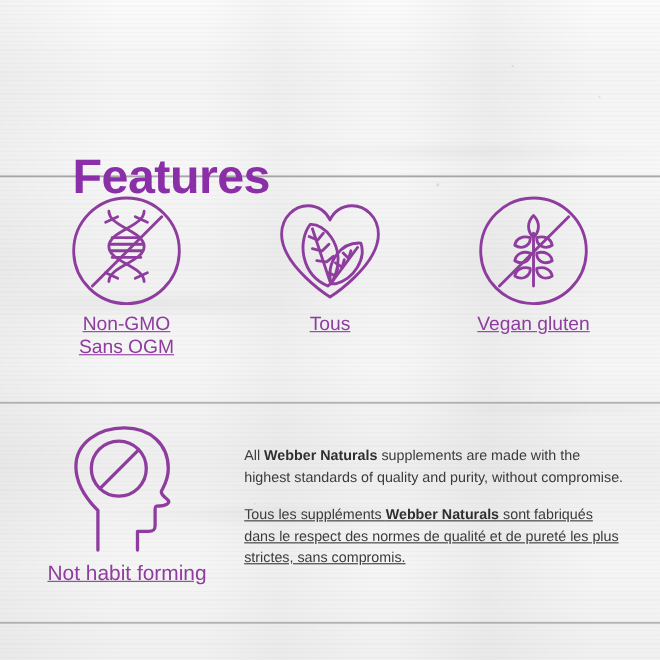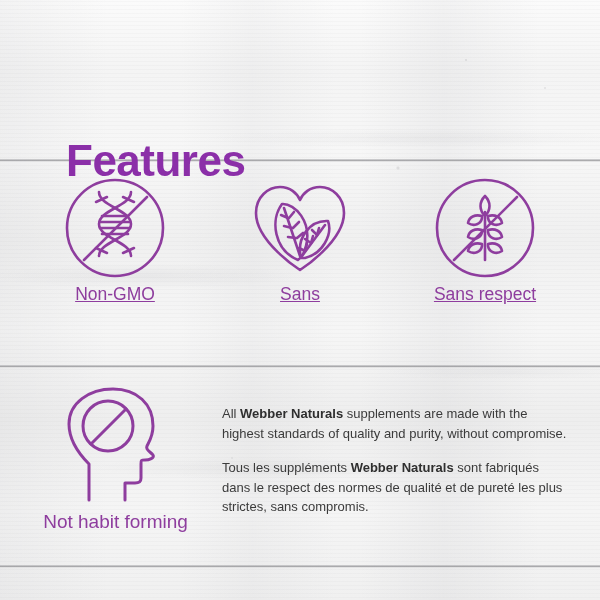--- a/index.html
+++ b/index.html
@@ -138,34 +138,35 @@
     height: 118px;
     display: flex;
     align-items: center;
     justify-content: center;
   }
   .habit-block .caption {
     color: #8e3d9e;
     font-size: 19px;
     line-height: 23px;
     margin-top: 6px;
+    text-decoration: underline;
   }
   .habit-block .caption .l2 { display: block; }
 
   .copy {
     position: absolute;
     left: 222px;
     top: 404px;
     width: 348px;
     color: #3b3b3b;
     font-size: 13px;
     line-height: 19.5px;
   }
   .copy p { margin: 0 0 15px 0; }
-  .copy p:last-child { margin-bottom: 0; }
+  .copy p:last-child { margin-bottom: 0; text-decoration: underline; }
   .copy b { font-weight: 700; color: #2f2f2f; }
 
   svg { display: block; }
 </style>
 </head>
 <body>
 
 <div id="canvas">
 
   <div class="wood-base"></div>
@@ -200,20 +201,21 @@
 
             <line x1="33" y1="26" x2="44" y2="21"></line>
             <line x1="71" y1="26" x2="60" y2="21"></line>
             <line x1="33" y1="72" x2="44" y2="77"></line>
             <line x1="71" y1="72" x2="60" y2="77"></line>
           </g>
         </svg>
       </div>
       <div class="caption">
         <span>Non-GMO</span>
+        <span class="l2">Sans OGM</span>
       </div>
     </div>
 
     <div class="feature" id="feature-vegan">
       <div class="icon-wrap">
         <svg width="104" height="104" viewBox="0 0 104 104" aria-hidden="true">
           <g fill="none" stroke="#8e3d9e" stroke-width="2.6" stroke-linecap="round" stroke-linejoin="round">
 
             <path d="M52 94 C52 94, 8 66, 8 37 C8 21, 20 11, 32 11 C42 11, 49 17, 52 24 C55 17, 62 11, 72 11 C84 11, 96 21, 96 37 C96 66, 52 94, 52 94 Z"></path>
 
@@ -231,21 +233,21 @@
             <path d="M69 59 L64 54"></path>
               <path d="M69 59 L71 52"></path>
             <path d="M63 67 L57 63"></path>
               <path d="M63 67 L65 60"></path>
             <path d="M57 75 L51 72"></path>
               <path d="M57 75 L59 68"></path>
           </g>
         </svg>
       </div>
       <div class="caption">
-        <span>Sans</span>
+        <span>Tous</span>
       </div>
     </div>
 
     <div class="feature" id="feature-gluten">
       <div class="icon-wrap">
         <svg width="104" height="104" viewBox="0 0 104 104" aria-hidden="true">
           <g fill="none" stroke="#8e3d9e" stroke-width="2.6" stroke-linecap="round" stroke-linejoin="round">
             <circle cx="52" cy="52" r="48"></circle>
             <line x1="84" y1="21" x2="21" y2="84"></line>
 
@@ -257,21 +259,21 @@
             <path d="M49 54 C42 52, 36 55, 35 61 C41 65, 48 62, 49 56 Z"></path>
             <path d="M49 68 C42 66, 36 69, 35 75 C41 79, 48 76, 49 70 Z"></path>
 
             <path d="M55 40 C62 38, 68 41, 69 47 C63 51, 56 48, 55 42 Z"></path>
             <path d="M55 54 C62 52, 68 55, 69 61 C63 65, 56 62, 55 56 Z"></path>
             <path d="M55 68 C62 66, 68 69, 69 75 C63 79, 56 76, 55 70 Z"></path>
           </g>
         </svg>
       </div>
       <div class="caption">
-        <span class="l2">Sans respect</span>
+        <span class="l2">Vegan gluten</span>
       </div>
     </div>
 
     <div class="habit-block">
       <div class="icon-wrap">
         <svg width="122" height="118" viewBox="0 0 122 118" aria-hidden="true">
           <g fill="none" stroke="#8e3d9e" stroke-width="3" stroke-linecap="round" stroke-linejoin="round">
 
             <path d="M34 114 L34 78 C22 66, 14 52, 14 38 C14 17, 34 3, 58 3
                      C82 3, 98 18, 98 40

